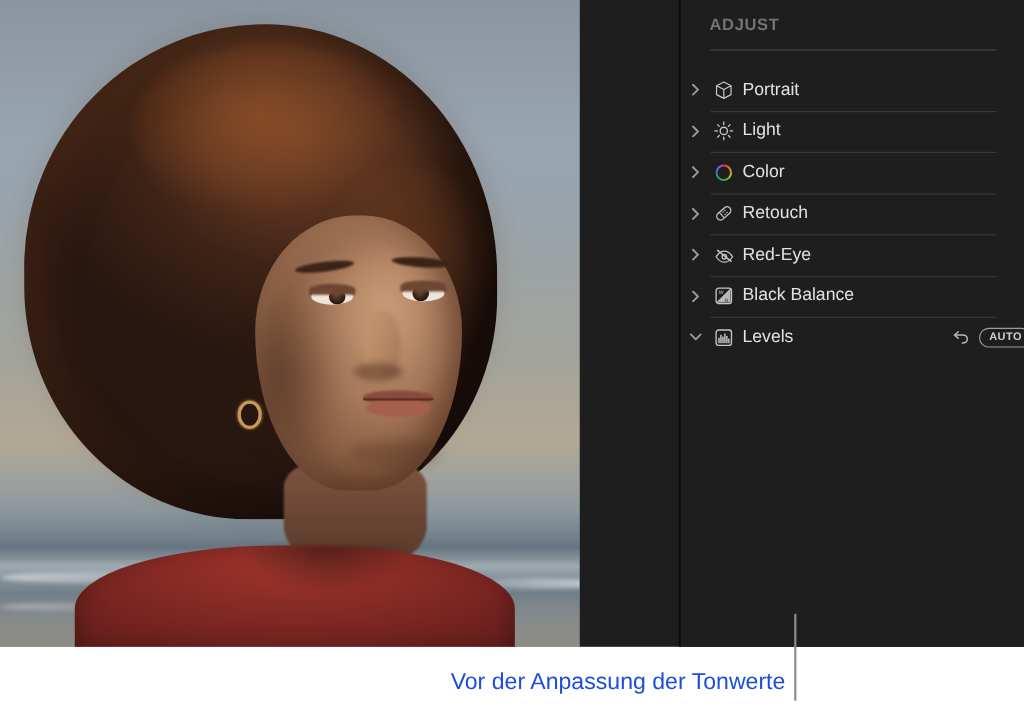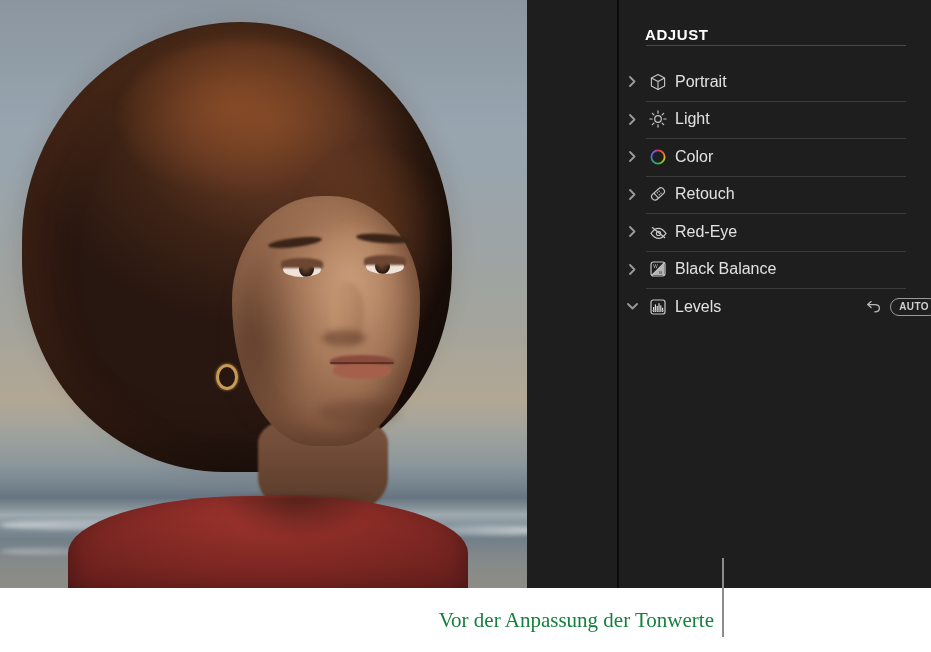--- a/index.html
+++ b/index.html
@@ -63,40 +63,40 @@
   .shirt{position:absolute;left:68px;top:496px;width:400px;height:110px;border-radius:46% 46% 0 0 / 52% 52% 0 0;
         background:radial-gradient(ellipse 80% 100% at 50% 20%, #a8372f 0%, #8d2c27 45%, #6a1f1d 100%);
         box-shadow:inset 0 -10px 26px rgba(0,0,0,.35);}
   .collar{position:absolute;left:222px;top:496px;width:150px;height:42px;border-radius:0 0 50% 50%;
         background:radial-gradient(ellipse at 50% 0%, rgba(60,30,22,.7), rgba(120,42,34,0) 72%);filter:blur(2px);}
 
   .photo-shade{position:absolute;inset:0;background:linear-gradient(to bottom,rgba(0,0,0,.10),rgba(0,0,0,0) 22%,rgba(0,0,0,0) 72%,rgba(0,0,0,.12));pointer-events:none;}
 
   
   .panel{position:absolute;left:619px;top:0;width:312px;height:588px;background:#1e1e1e;}
-  .panel-title{position:absolute;left:26px;top:14px;font-size:15px;font-weight:bold;letter-spacing:.6px;color:#ffffff;margin-top:12px;}
+  .panel-title{position:absolute;left:26px;top:14px;font-size:15px;font-weight:bold;letter-spacing:.6px;color:#737373;}
   .title-rule{position:absolute;left:27px;top:45px;width:260px;height:1px;background:#4a4a4a;}
 
   .rows{position:absolute;left:0;top:63px;width:367px;}
   .row{position:relative;height:37.5px;display:flex;align-items:center;}
   .row + .row::before{content:"";position:absolute;left:27px;top:0;width:260px;height:1px;background:#3a3a3a;}
   .chev{width:26px;flex:0 0 26px;display:flex;align-items:center;justify-content:center;color:#9a9a9a;font-size:13px;line-height:1;}
   .chev svg{display:block;}
   .ico{width:26px;flex:0 0 26px;display:flex;align-items:center;justify-content:center;}
   .lbl{font-size:16px;color:#e2e2e2;margin-left:4px;white-space:nowrap;}
 
   
   .lvl-actions{position:absolute;right:23px;top:50%;transform:translateY(-50%);display:flex;align-items:center;gap:9px;}
   .undo-ico{color:#b9b9b9;display:block;}
   .auto-btn{border:1px solid #9b9b9b;border-radius:9px;color:#cfcfcf;font-size:10px;font-weight:bold;letter-spacing:.4px;padding:1px 8px 2px;line-height:13px;}
   .blue-ring{width:16px;height:16px;border-radius:50%;border:2px solid #1f7ce8;box-sizing:border-box;}
 
   
   .leader{position:absolute;left:722px;top:558px;width:2px;height:79px;background:#8c8c8c;}
-  .caption{position:absolute;left:0;top:608px;width:714px;text-align:right;font-size:21px;color:#15803d;font-family:Liberation Serif, serif;}
+  .caption{position:absolute;left:0;top:608px;width:714px;text-align:right;font-size:21px;color:#1d4ed8;}
 </style>
 </head>
 <body>
 
 <div id="root">
 
   <div class="photo">
     <div class="sky"></div>
     <div class="sea"></div>
     <div class="wave1"></div>

